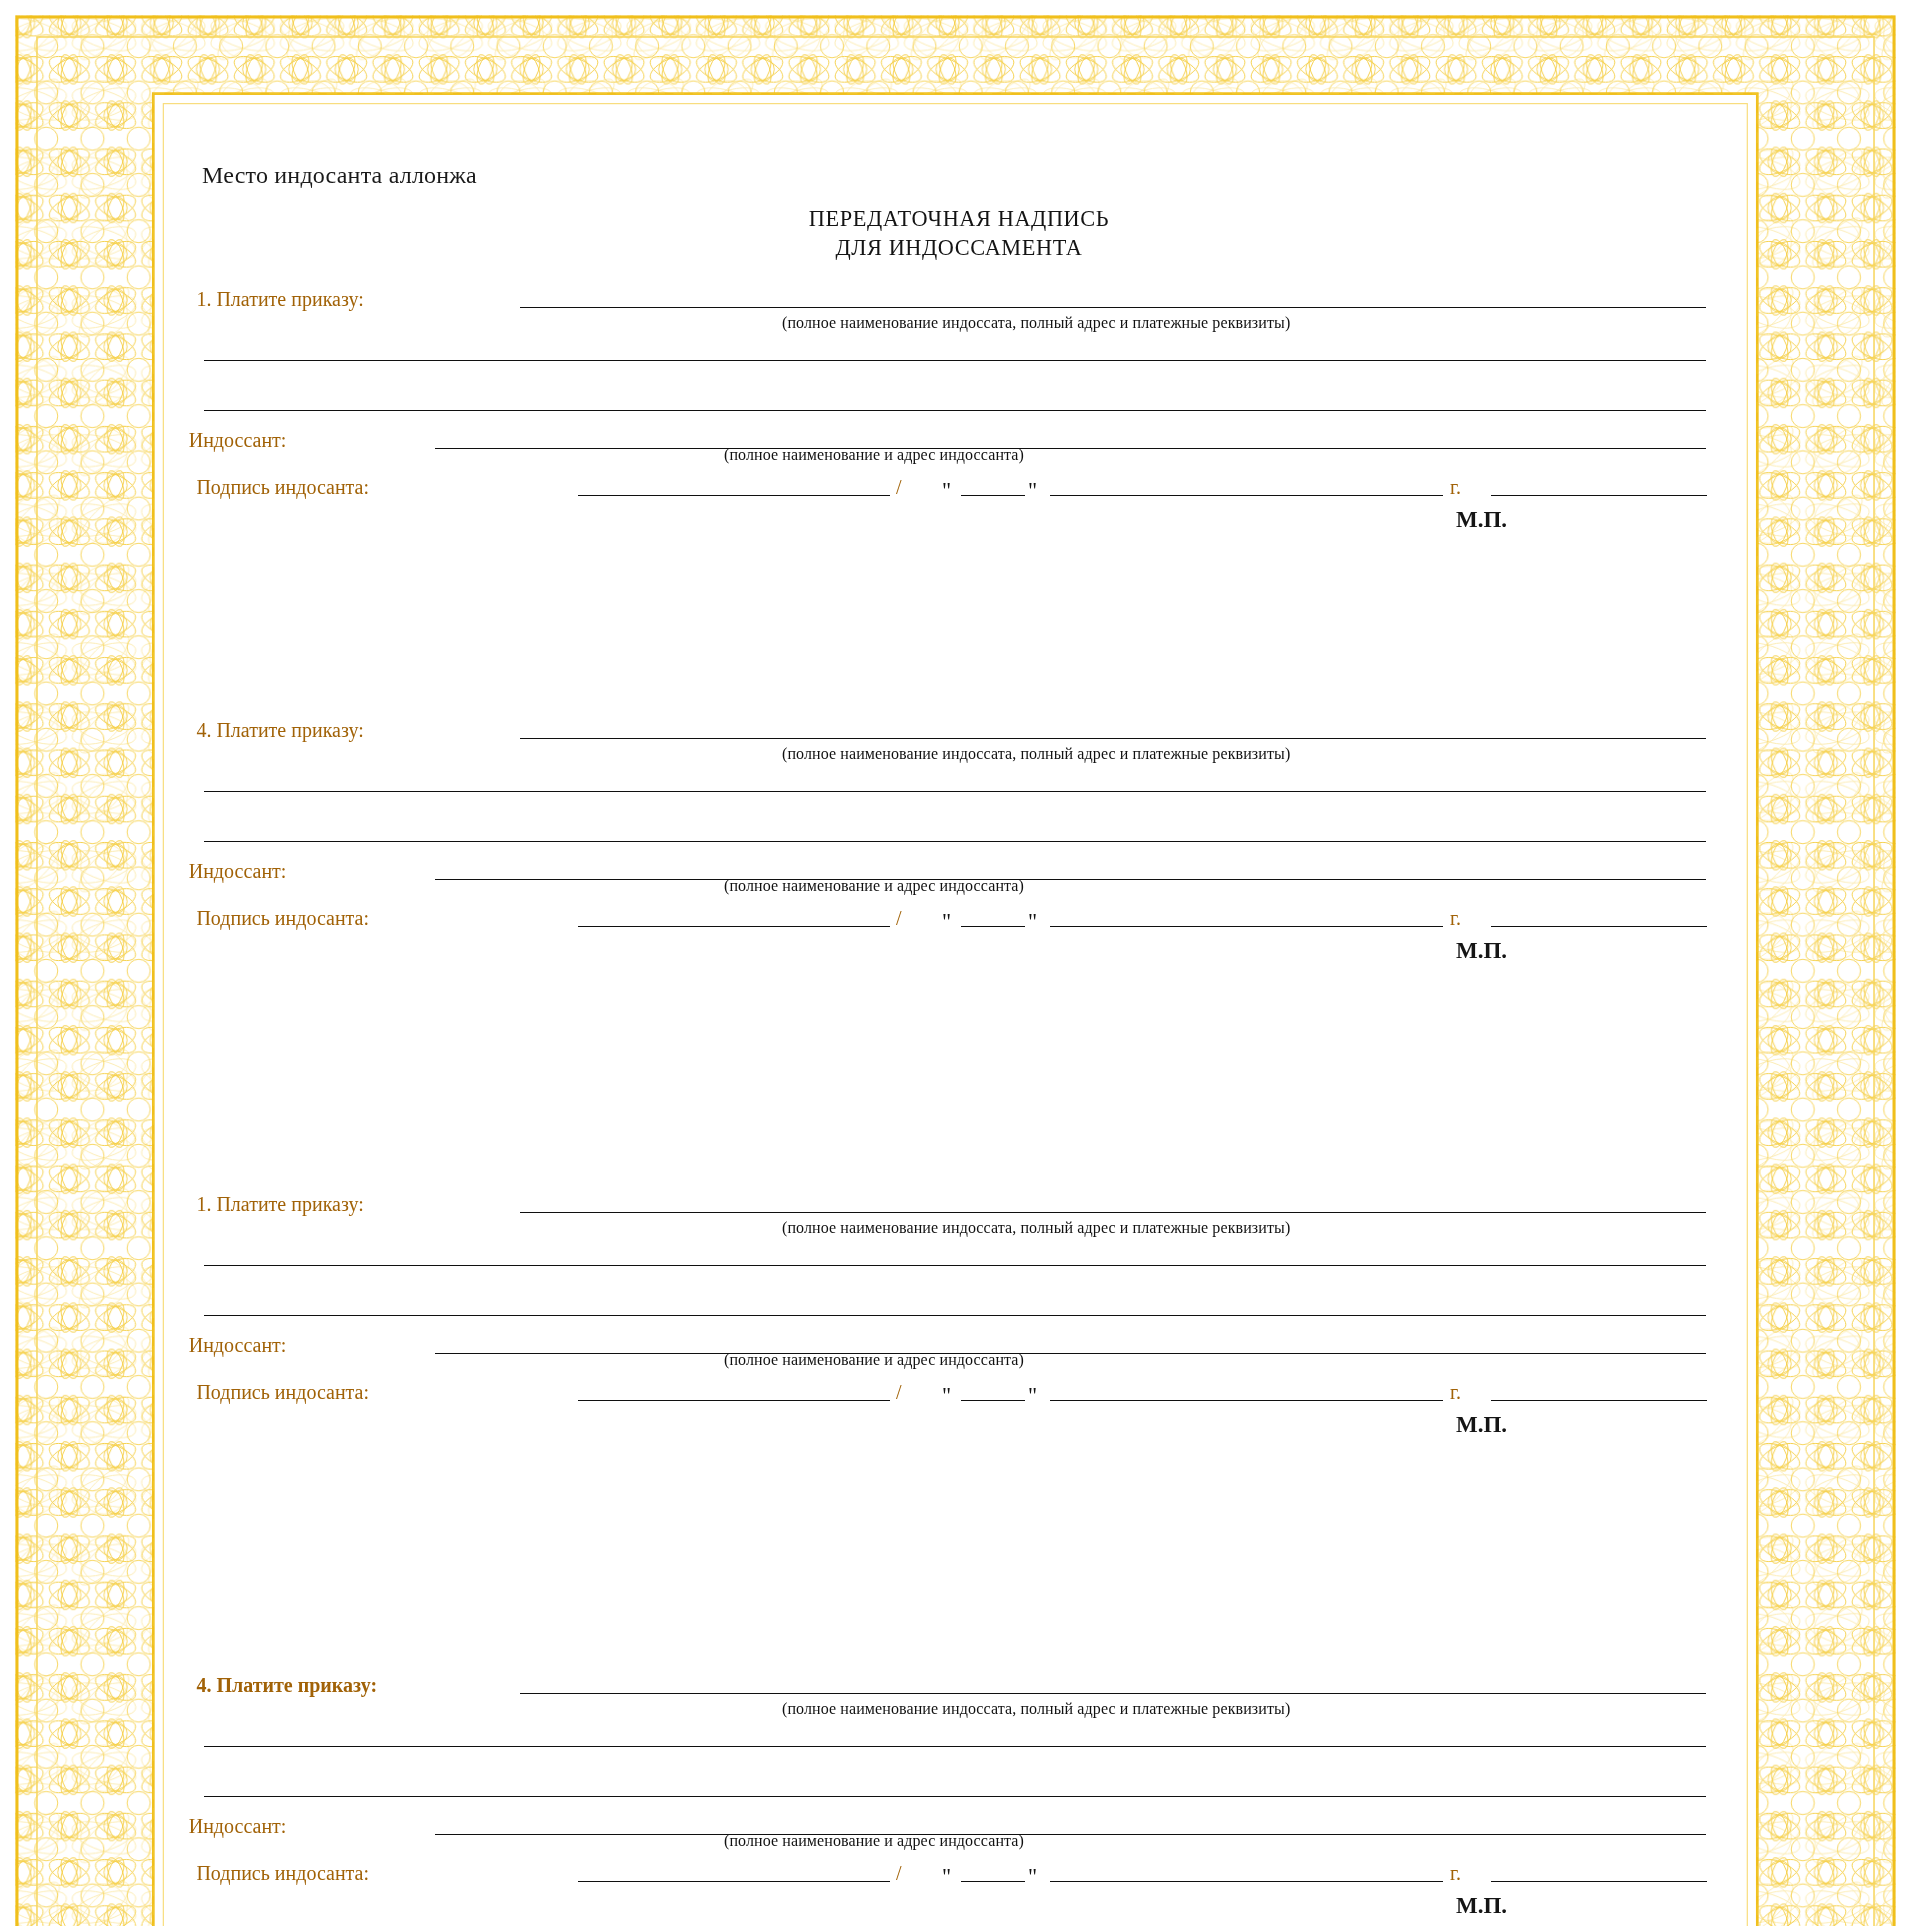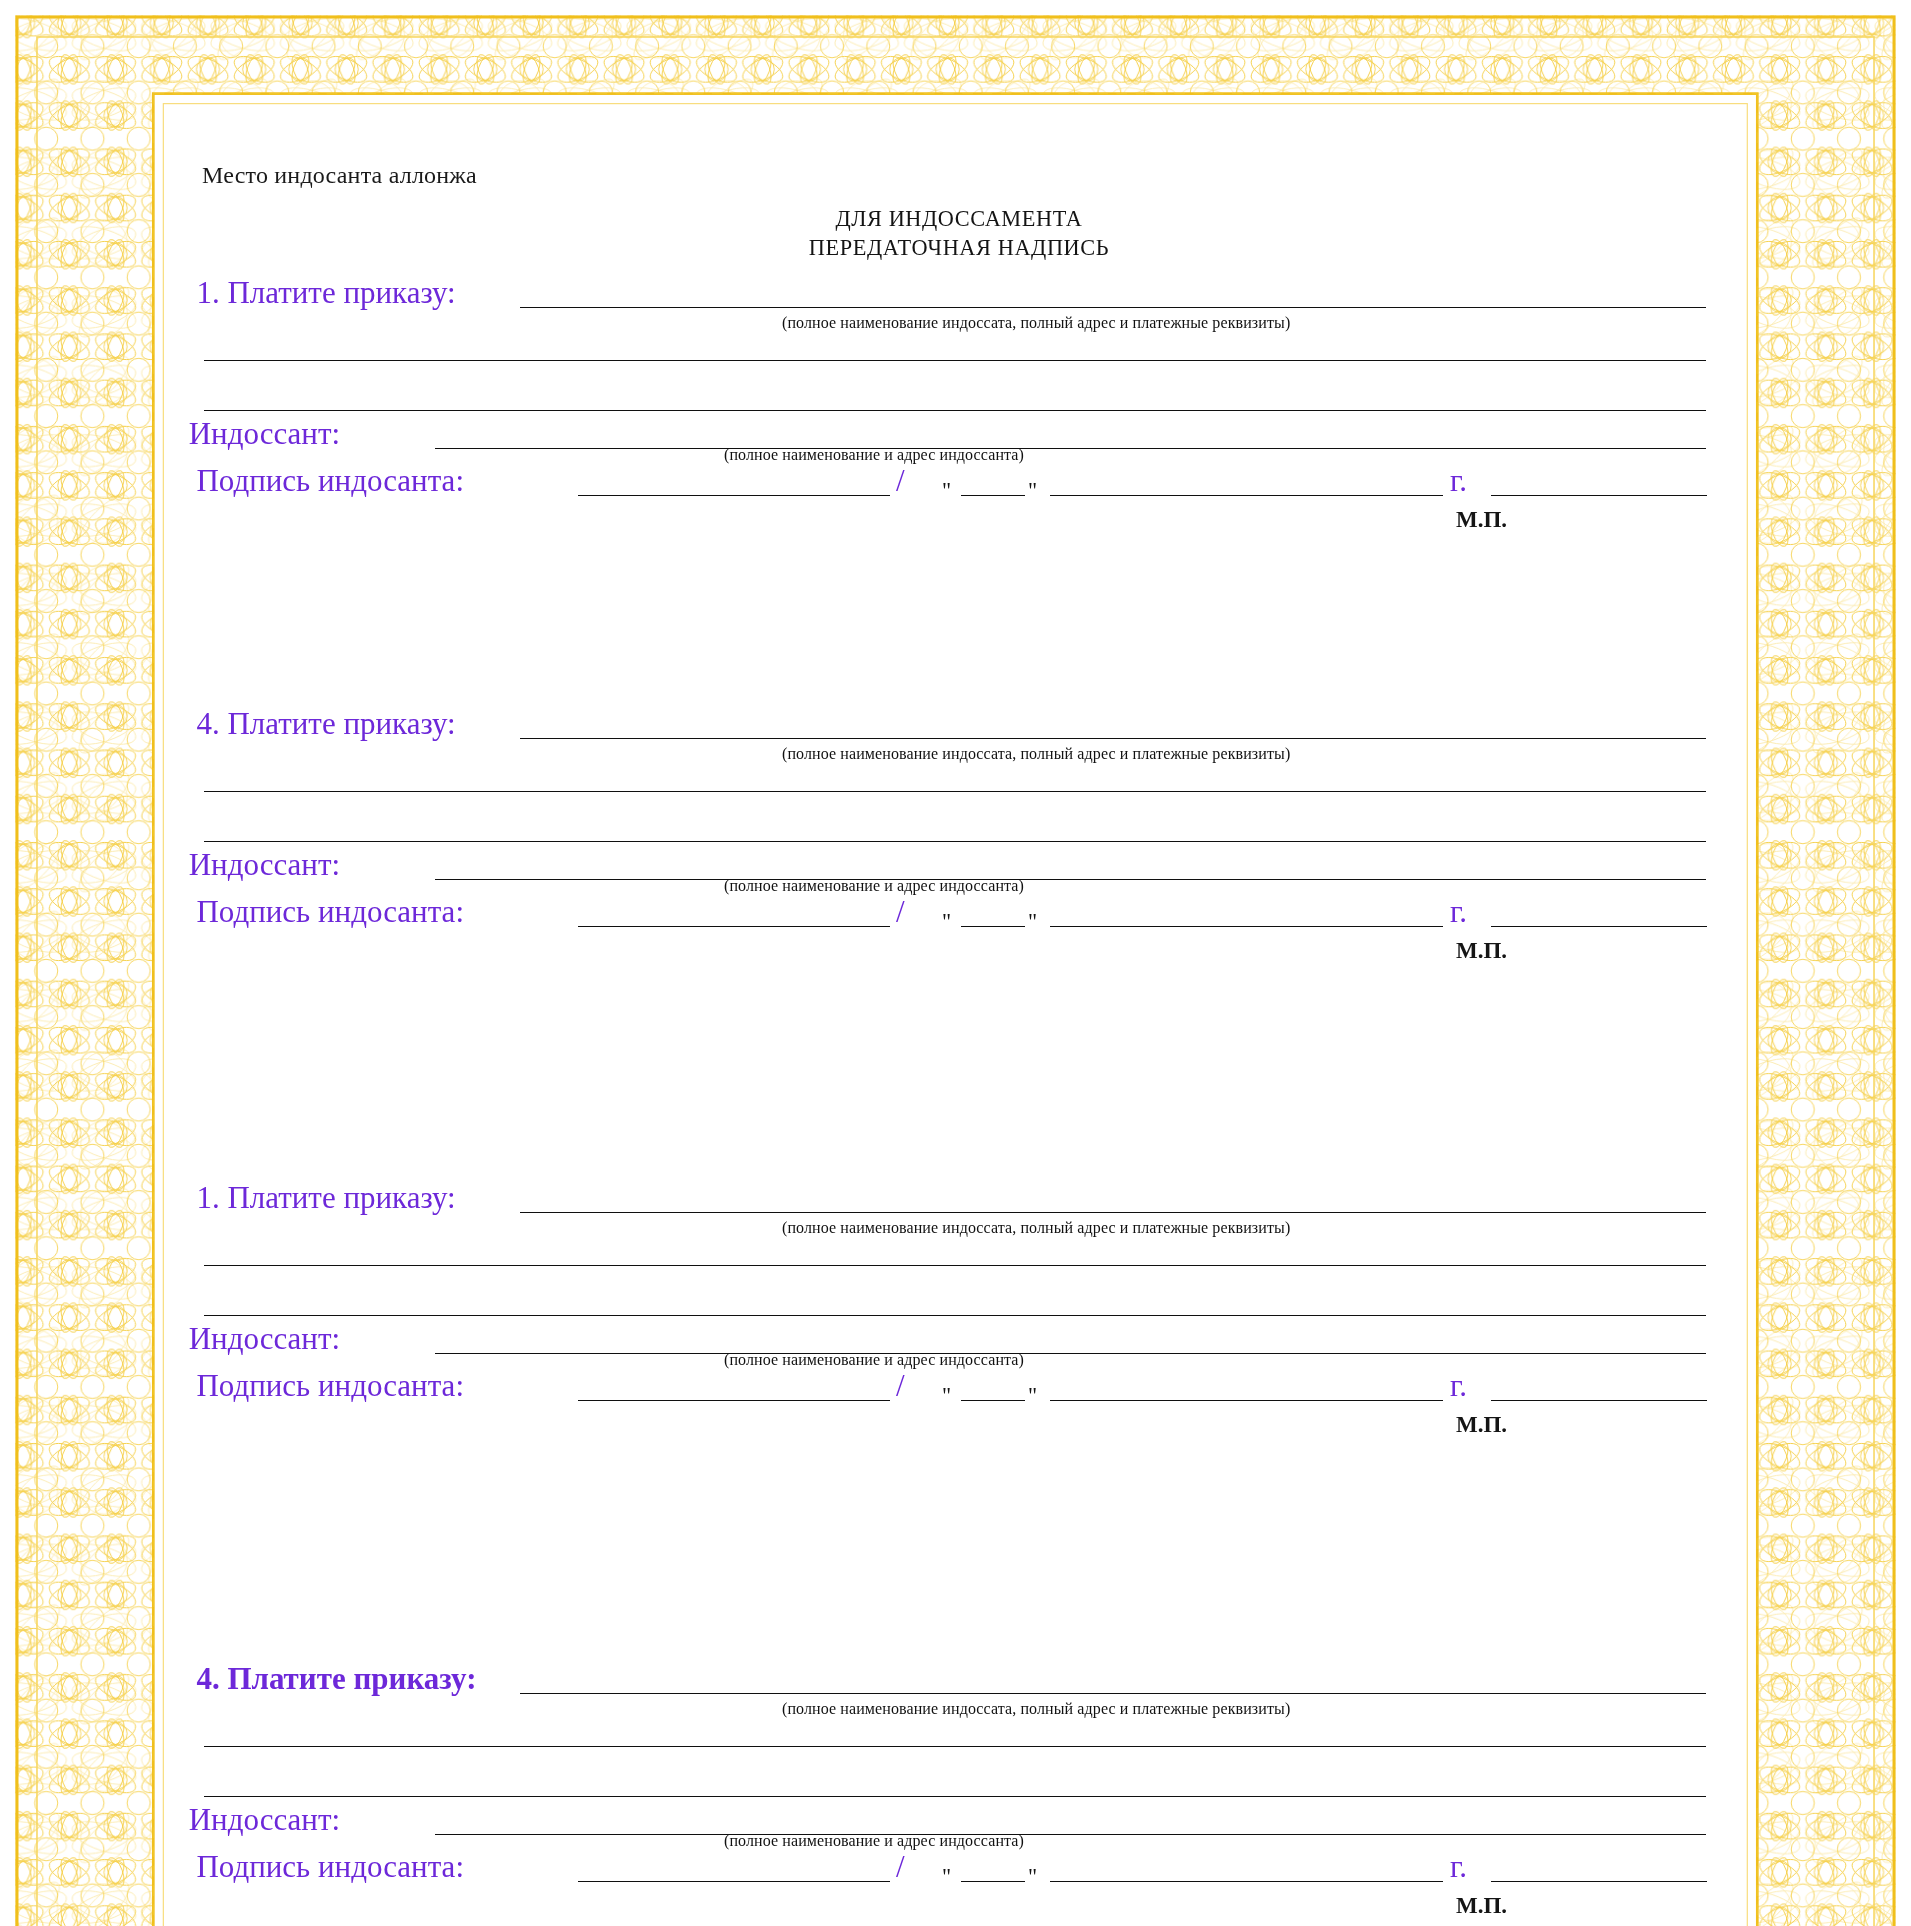--- a/index.html
+++ b/index.html
@@ -64,22 +64,22 @@
     width: 1537px;
   }
 
   .row {
     position: relative;
     height: 33px;
   }
 
   .lbl {
     position: absolute;
-    font-size: 31px;
-    color: #6d28d9;
+    font-size: 20px;
+    color: #a16207;
     white-space: nowrap;
     bottom: 3.9px;
   }
 
   .rule {
     position: absolute;
     bottom: 7px;
     height: 0;
     border-bottom: 1.2px solid #101010;
   }
@@ -161,22 +161,22 @@
       <path d="M398,243 V6747" stroke-dasharray="28 22"></path>
       <path d="M4562,243 V6747" stroke-dasharray="28 22"></path>
     </g>
   </svg>
 
   <div class="inner-area">
 
     <div class="allonge-note">Место индосанта аллонжа</div>
 
     <div class="doc-title">
+      <span>ПЕРЕДАТОЧНАЯ НАДПИСЬ</span>
       <span>ДЛЯ ИНДОССАМЕНТА</span>
-      <span>ПЕРЕДАТОЧНАЯ НАДПИСЬ</span>
     </div>
 
     <div class="block" style="top:166px;">
       <div class="row">
         <div class="lbl" style="left:15.4px;">1. Платите приказу:</div>
         <div class="rule" style="left:339px; width:1186px;"></div>
         <div class="hint" style="left:601px; top:32px;">(полное наименование индоссата,  полный адрес и платежные реквизиты)</div>
       </div>
       <div class="row" style="height:50px;">
         <div class="rule" style="left:23px; width:1502px; bottom:3.9px;"></div>

